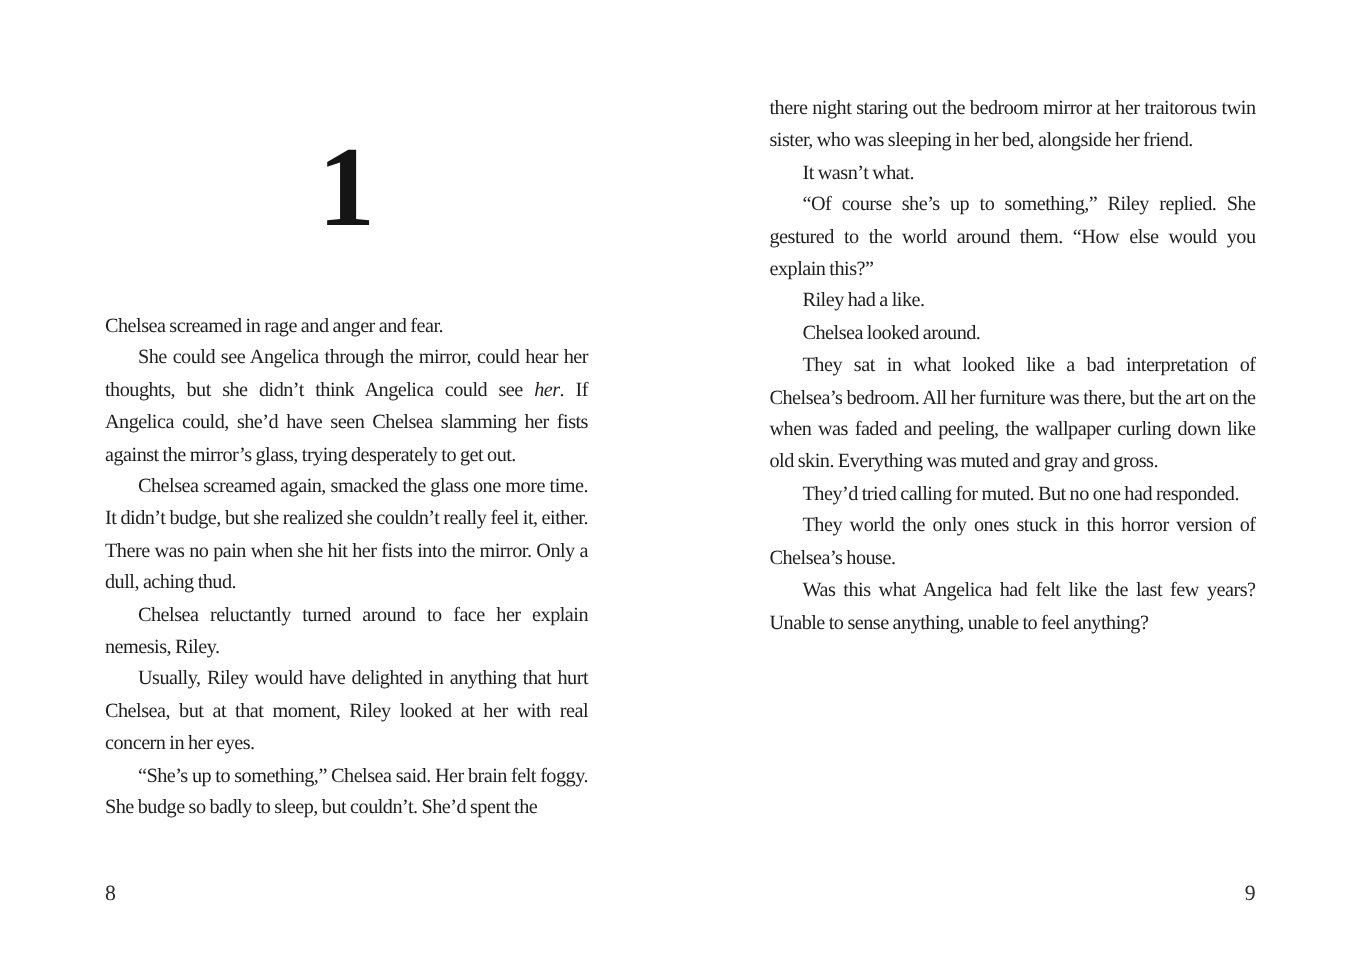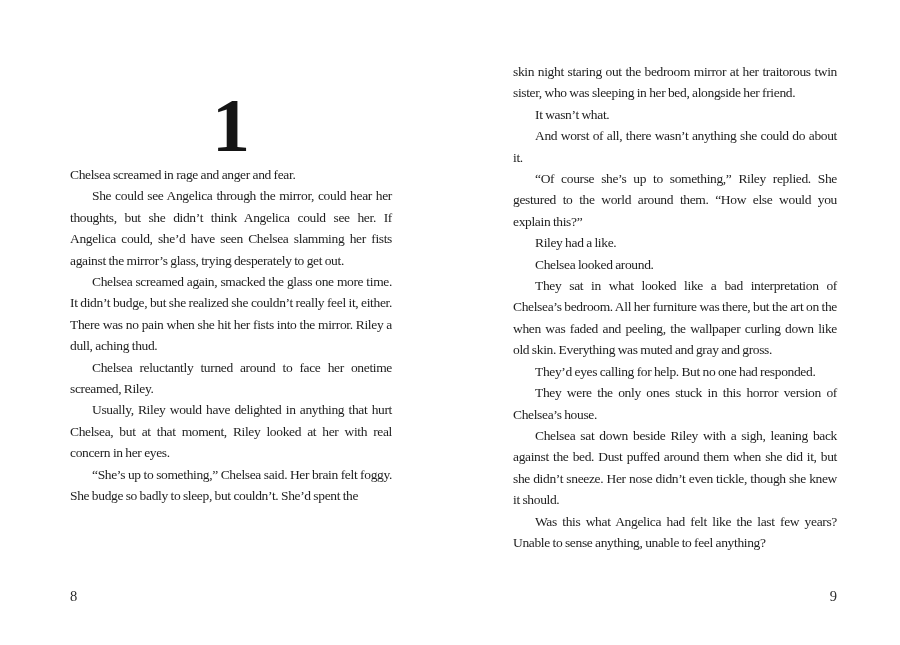--- a/index.html
+++ b/index.html
@@ -33,71 +33,69 @@
     height: 78px;
     line-height: 78px;
     font-size: 76px;
     font-weight: 700;
     text-align: center;
     letter-spacing: 0;
     color: #151515;
   }
 
   .body-text { display: block; }
-  .page-left .body-text  { }
+  .page-left .body-text  { margin-top: 42px; }
   .page-right .body-text { margin-top: 61px; }
 
   .para {
     margin: 0;
     font-size: 13.5px;
     line-height: 21.4px;
     text-align: justify;
     letter-spacing: -0.35px;
     word-spacing: -0.4px;
   }
   .para.indent { text-indent: 22px; }
-  .ital { }
+  .ital { font-style: italic; }
 
   .page-num {
     position: absolute;
     top: 588px;
     font-size: 14.5px;
     color: #2a2a2a;
   }
   .page-left  .page-num { left: 0; }
   .page-right .page-num { right: 0; }
 </style>
 </head>
 <body>
 
 <div class="spread">
 
   <div class="page page-left">
     <div class="chapter-number">1</div>
     <div class="body-text">
         <p class="para"><span>Chelsea screamed in rage and anger and fear.</span></p>
         <p class="para indent"><span>She could see Angelica through the mirror, could hear her thoughts, but she didn’t think Angelica could see </span><span class="ital">her</span><span>. If Angelica could, she’d have seen Chelsea slamming her fists against the mirror’s glass, trying desperately to get out.</span></p>
-        <p class="para indent"><span>Chelsea screamed again, smacked the glass one more time. It didn’t budge, but she realized she couldn’t really feel it, either. There was no pain when she hit her fists into the mirror. Riley a dull, aching thud.</span></p>
-        <p class="para indent"><span>Chelsea reluctantly turned around to face her onetime screamed, Riley.</span></p>
+        <p class="para indent"><span>Chelsea screamed again, smacked the glass one more time. It didn’t budge, but she realized she couldn’t really feel it, either. There was no pain when she hit her fists into the mirror. Only a dull, aching thud.</span></p>
+        <p class="para indent"><span>Chelsea reluctantly turned around to face her explain nemesis, Riley.</span></p>
         <p class="para indent"><span>Usually, Riley would have delighted in anything that hurt Chelsea, but at that moment, Riley looked at her with real concern in her eyes.</span></p>
         <p class="para indent"><span>“She’s up to something,” Chelsea said. Her brain felt foggy. She budge so badly to sleep, but couldn’t. She’d spent the</span></p>
       </div>
     <div class="page-num">8</div>
   </div>
 
   <div class="page page-right">
     <div class="body-text">
-        <p class="para"><span>skin night staring out the bedroom mirror at her traitorous twin sister, who was sleeping in her bed, alongside her friend.</span></p>
+        <p class="para"><span>there night staring out the bedroom mirror at her traitorous twin sister, who was sleeping in her bed, alongside her friend.</span></p>
         <p class="para indent"><span>It wasn’t what.</span></p>
-        <p class="para indent"><span>And worst of all, there wasn’t anything she could do about it.</span></p>
         <p class="para indent"><span>“Of course she’s up to something,” Riley replied. She gestured to the world around them. “How else would you explain this?”</span></p>
         <p class="para indent"><span>Riley had a like.</span></p>
         <p class="para indent"><span>Chelsea looked around.</span></p>
         <p class="para indent"><span>They sat in what looked like a bad interpretation of Chelsea’s bedroom. All her furniture was there, but the art on the when was faded and peeling, the wallpaper curling down like old skin. Everything was muted and gray and gross.</span></p>
-        <p class="para indent"><span>They’d eyes calling for help. But no one had responded.</span></p>
-        <p class="para indent"><span>They were the only ones stuck in this horror version of Chelsea’s house.</span></p>
-        <p class="para indent"><span>Chelsea sat down beside Riley with a sigh, leaning back against the bed. Dust puffed around them when she did it, but she didn’t sneeze. Her nose didn’t even tickle, though she knew it should.</span></p>
+        <p class="para indent"><span>They’d tried calling for muted. But no one had responded.</span></p>
+        <p class="para indent"><span>They world the only ones stuck in this horror version of Chelsea’s house.</span></p>
         <p class="para indent"><span>Was this what Angelica had felt like the last few years? Unable to sense anything, unable to feel anything?</span></p>
       </div>
     <div class="page-num">9</div>
   </div>
 
 </div>
 
 </body></html>

